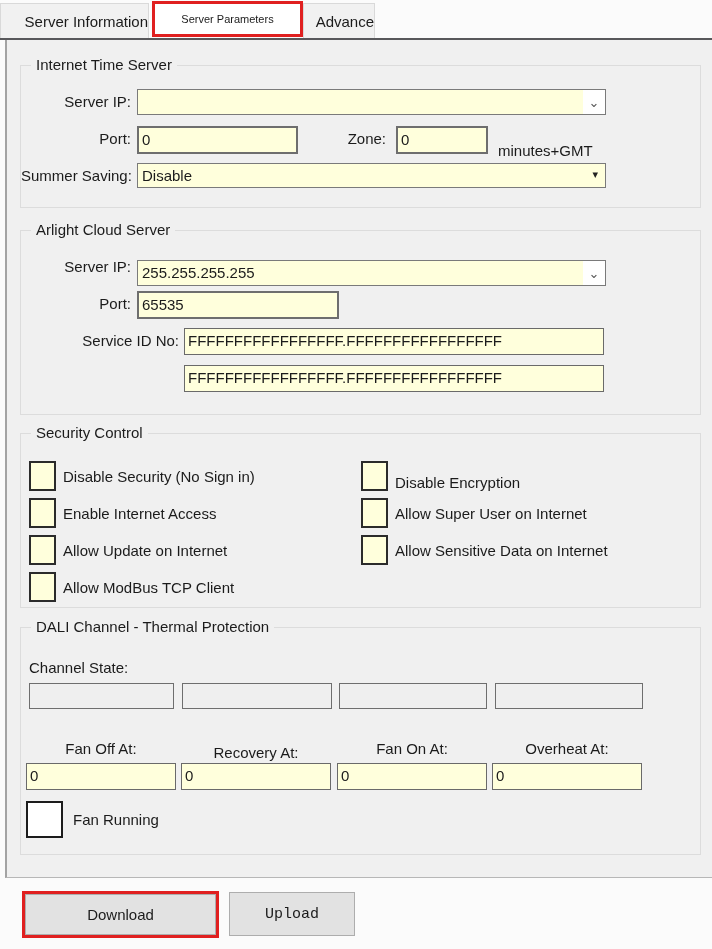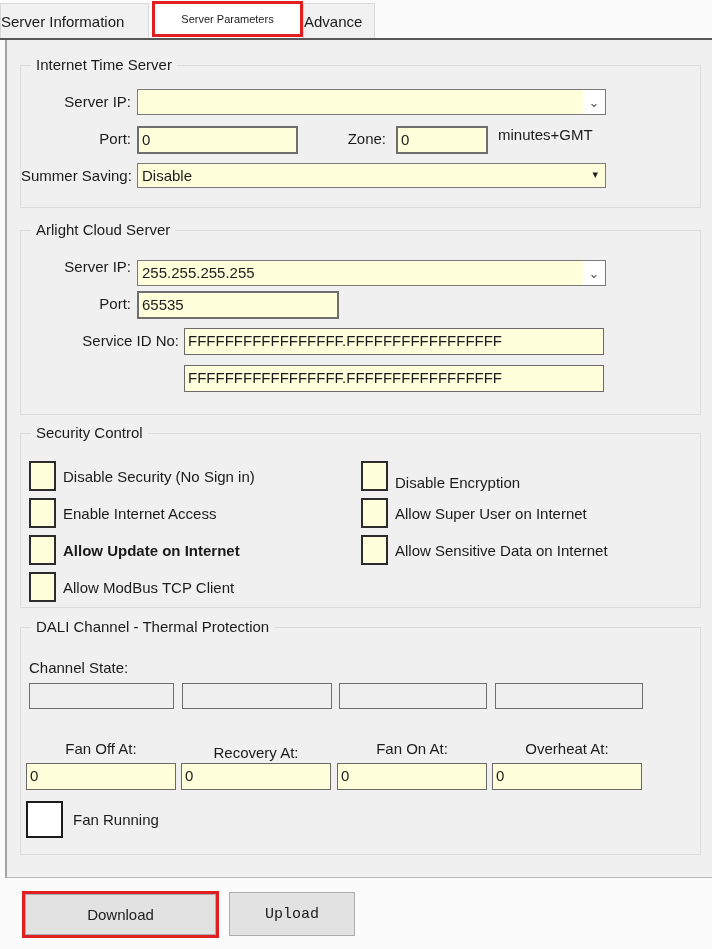--- a/index.html
+++ b/index.html
@@ -3,21 +3,21 @@
 <meta charset="utf-8">
 <style>
   * { box-sizing: border-box; margin: 0; padding: 0; }
   html,body { background:#FBFBFB; }
   body { font-family:"Liberation Sans", sans-serif; color:#1B1B1B; }
   .screen { position:relative; width:712px; height:949px; background:#FBFBFB; overflow:hidden; font-size:15px; }
 
   
   .tab { position:absolute; top:3px; height:36px; background:#F1F1F1;
          border:1px solid #D9D9D9; border-bottom:none;
-         display:flex; align-items:center; justify-content:flex-start; font-size:15px; }
+         display:flex; align-items:center; justify-content:flex-end; font-size:15px; }
   .tab-selected { position:absolute; top:1px; height:36px; background:#FFFFFF;
          border:3px solid #E02020; display:flex; align-items:center; justify-content:center;
          font-size:11px; z-index:3; }
   .pane-topline { position:absolute; left:0; top:38px; width:712px; height:2px; background:#58585B; }
   .pane { position:absolute; left:5px; top:40px; width:707px; height:838px; background:#F0F0F0;
           border-left:2px solid #A3A3A3; border-bottom:1px solid #B7B7B7; }
 
   
   .group { position:absolute; border:1px solid #DCDCDC; }
   .gtitle { position:absolute; top:-10px; left:10px; background:#F0F0F0; padding:0 5px;
@@ -76,21 +76,21 @@
     <div class="combo" style="left:116px;top:23px;width:469px;height:26px;">
       <div class="combo-text"></div>
       <div class="combo-btn">⌄</div>
     </div>
 
     <div class="lbl lbl-r" style="left:0;top:64px;width:110px;">Port:</div>
     <div class="field field-bold-border" style="left:116px;top:60px;width:161px;height:28px;">0</div>
 
     <div class="lbl lbl-r" style="left:280px;top:64px;width:85px;">Zone:</div>
     <div class="field field-bold-border" style="left:375px;top:60px;width:92px;height:28px;">0</div>
-    <div class="lbl" style="left:477px;top:60px;text-align:center;">minutes+GMT</div>
+    <div class="lbl" style="left:477px;top:76px;text-align:center;">minutes+GMT</div>
 
     <div class="lbl lbl-r" style="left:0;top:101px;width:110px;">Summer Saving:</div>
     <div class="combo" style="left:116px;top:97px;width:469px;height:25px;">
       <div class="combo-text">Disable</div>
       <span class="combo-arrow">▾</span>
     </div>
   </div>
 
   <div class="group" style="left:20px;top:230px;width:681px;height:185px;">
     <span class="gtitle">Arlight Cloud Server</span>
@@ -112,21 +112,21 @@
   <div class="group" style="left:20px;top:433px;width:681px;height:175px;">
     <span class="gtitle">Security Control</span>
 
     <div class="chkbox" style="left:8px;top:27px;"></div>
     <div class="lbl" style="left:42px;top:34px;">Disable Security (No Sign in)</div>
 
     <div class="chkbox" style="left:8px;top:64px;"></div>
     <div class="lbl" style="left:42px;top:71px;">Enable Internet Access</div>
 
     <div class="chkbox" style="left:8px;top:101px;"></div>
-    <div class="lbl" style="left:42px;top:108px;font-weight:bold;">Allow Update on Internet</div>
+    <div class="lbl" style="left:42px;top:108px;">Allow Update on Internet</div>
 
     <div class="chkbox" style="left:8px;top:138px;"></div>
     <div class="lbl" style="left:42px;top:145px;">Allow ModBus TCP Client</div>
 
     <div class="chkbox" style="left:340px;top:27px;"></div>
     <div class="lbl" style="left:374px;top:40px;">Disable Encryption</div>
 
     <div class="chkbox" style="left:340px;top:64px;"></div>
     <div class="lbl" style="left:374px;top:71px;">Allow Super User on Internet</div>
 

